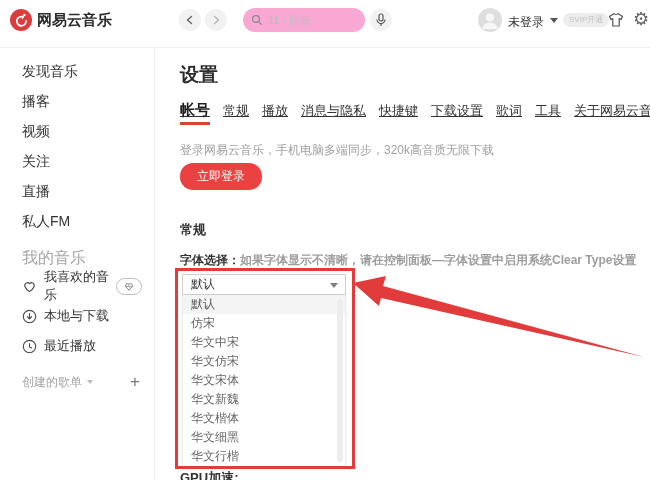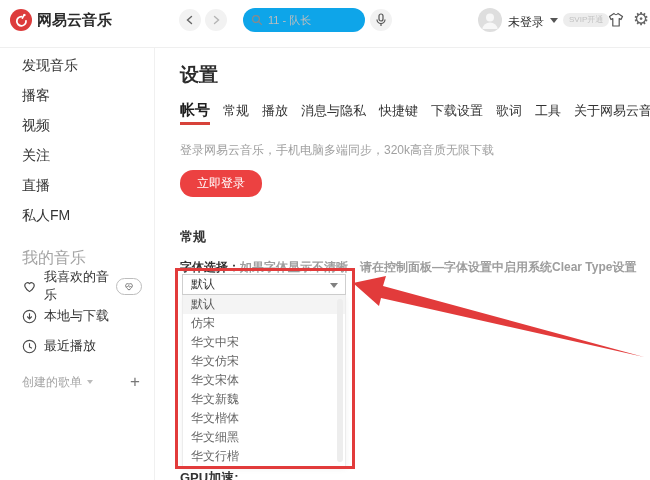--- a/index.html
+++ b/index.html
@@ -9,62 +9,62 @@
 
   
   .topbar { position:absolute; left:0; top:0; width:650px; height:48px;
     background:#fff; border-bottom:1px solid #efefef; z-index:20; }
   .logo { position:absolute; left:10px; top:9px; width:22px; height:22px; }
   .app-title { position:absolute; left:37px; top:11px; font-size:15px; font-weight:bold; color:#2b2b2b; }
   .navbtn { position:absolute; top:9px; width:22px; height:22px; border-radius:50%;
     background:#f2f2f2; display:flex; align-items:center; justify-content:center; }
   .nav-back { left:179px; } .nav-fwd { left:205px; }
   .searchbox { position:absolute; left:243px; top:8px; width:122px; height:24px;
-    background:#0ea5e9; border-radius:12px; display:flex; align-items:center; padding:0 8px; }
+    background:#f9a8d4; border-radius:12px; display:flex; align-items:center; padding:0 8px; }
   .searchbox input { border:none; outline:none; background:transparent; width:88px;
     font-size:11px; color:#333; font-family:"Liberation Sans", sans-serif; }
   .searchbox input::placeholder { color:#bdbdbd; }
   .micbtn { position:absolute; left:370px; top:9px; width:22px; height:22px;
     border-radius:50%; background:#f2f2f2; display:flex; align-items:center; justify-content:center; }
   .avatar { position:absolute; left:478px; top:8px; width:24px; height:24px; border-radius:50%;
     background:#dedede; overflow:hidden; display:flex; align-items:center; justify-content:center; }
   .login-label { position:absolute; left:508px; top:14px; font-size:12px; color:#333; }
   .tri-down { width:0; height:0; border-left:4px solid transparent; border-right:4px solid transparent;
     border-top:5px solid #555; }
   .caret-user { position:absolute; left:550px; top:18px; }
   .vip-pill { position:absolute; left:563px; top:13px; height:14px; padding:0 6px; border-radius:7px;
     background:#ededed; font-size:8px; color:#c2c2c2; line-height:14px; }
   .shirt { position:absolute; left:606px; top:10px; }
   .gear { position:absolute; left:633px; top:8px; font-size:18px; color:#666; line-height:22px; }
 
   
   .sidebar { position:absolute; left:0; top:41px; width:155px; height:439px;
     background:#fff; border-right:1px solid #f0f0f0; padding:16px 0 0 22px; }
-  .nav-item { height:30px; display:flex; font-size:14px; color:#333; cursor:pointer; }
+  .nav-item { height:30px; display:flex; align-items:center; font-size:14px; color:#333; cursor:pointer; }
   .side-section { height:26px; display:flex; align-items:center; font-size:16px; color:#a5a5a5; margin-top:8px; }
   .mm-item { height:30px; display:flex; align-items:center; font-size:13px; color:#333; padding-right:12px; }
   .mm-item .ic { margin-right:7px; display:flex; }
   .mm-item .grow { flex:1; }
   .heart-mode { width:28px; height:17px; border:1px solid #bdbdbd; border-radius:9px;
     display:flex; align-items:center; justify-content:center; }
   .pl-row { height:30px; margin-top:6px; display:flex; align-items:center; font-size:12px;
     color:#a5a5a5; padding-right:14px; }
   .pl-caret { width:0; height:0; border-left:3px solid transparent; border-right:3px solid transparent;
     border-top:4px solid #bbb; margin-left:5px; }
   .pl-add { flex:1; text-align:right; font-size:17px; color:#777; font-weight:300; }
 
   
   .main { position:absolute; left:156px; top:41px; width:494px; height:439px; padding:21px 0 4px 24px; }
   .page-title { font-size:19px; font-weight:bold; color:#2b2b2b; }
-  .tabs { display:flex; align-items:flex-end; gap:13px; margin-top:13px; white-space:nowrap; }
+  .tabs { display:flex; align-items:flex-end; gap:13px; margin-top:13px; white-space:nowrap;text-decoration:underline; }
   .tab { font-size:13px; color:#333; cursor:pointer; padding-bottom:5px; }
   .tab.active { font-size:15px; font-weight:bold; color:#1f1f1f;
     border-bottom:3px solid #d7423a; padding-bottom:2px; }
   .login-tip { margin-top:17px; font-size:12px; color:#a0a0a0; }
-  .login-btn { display:inline-block; margin-top:11px; background:#ec4141; color:#fff;
+  .login-btn { display:inline-block; margin-top:4px; background:#ec4141; color:#fff;
     font-size:12px; padding:5px 17px; border-radius:13px; border:none; cursor:pointer; }
   .sec-general { margin-top:31px; font-size:13px; font-weight:bold; color:#333; }
   .font-row { margin-top:13px; font-size:12px; }
   .font-label { font-weight:bold; color:#333; }
   .font-note { color:#9d9d9d;font-weight:bold; }
   .gpu-label { position:absolute; left:180px; top:469px; font-size:13px; font-weight:bold; color:#333; z-index:5; }
 
   
   .dd-select { position:absolute; left:182px; top:274px; width:164px; height:21px; background:#fff;
     border:1px solid #cfcfcf; z-index:10; display:flex; align-items:center; padding-left:8px; font-size:12px; color:#333; }

